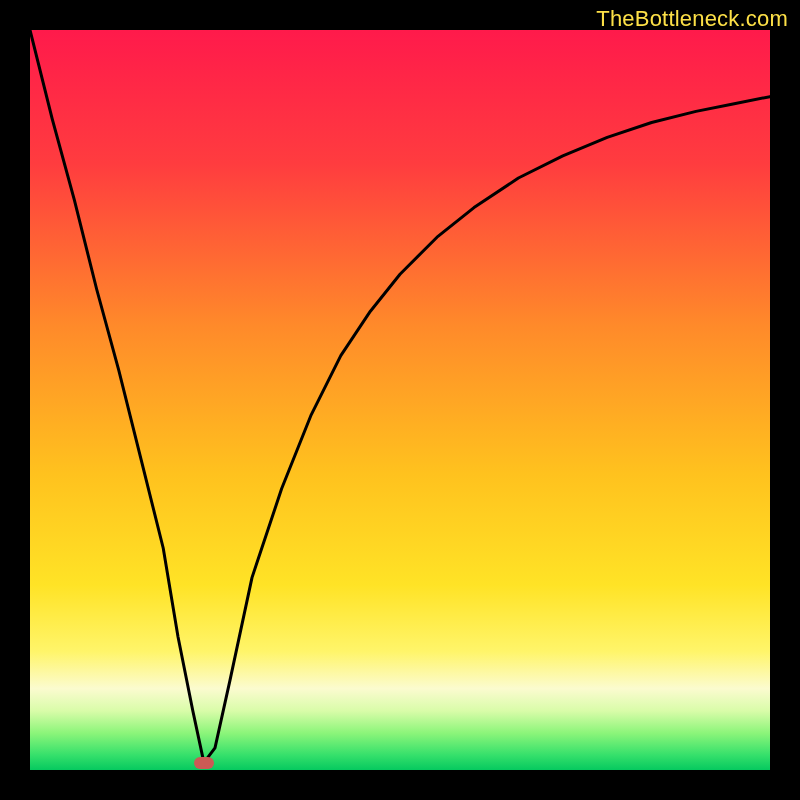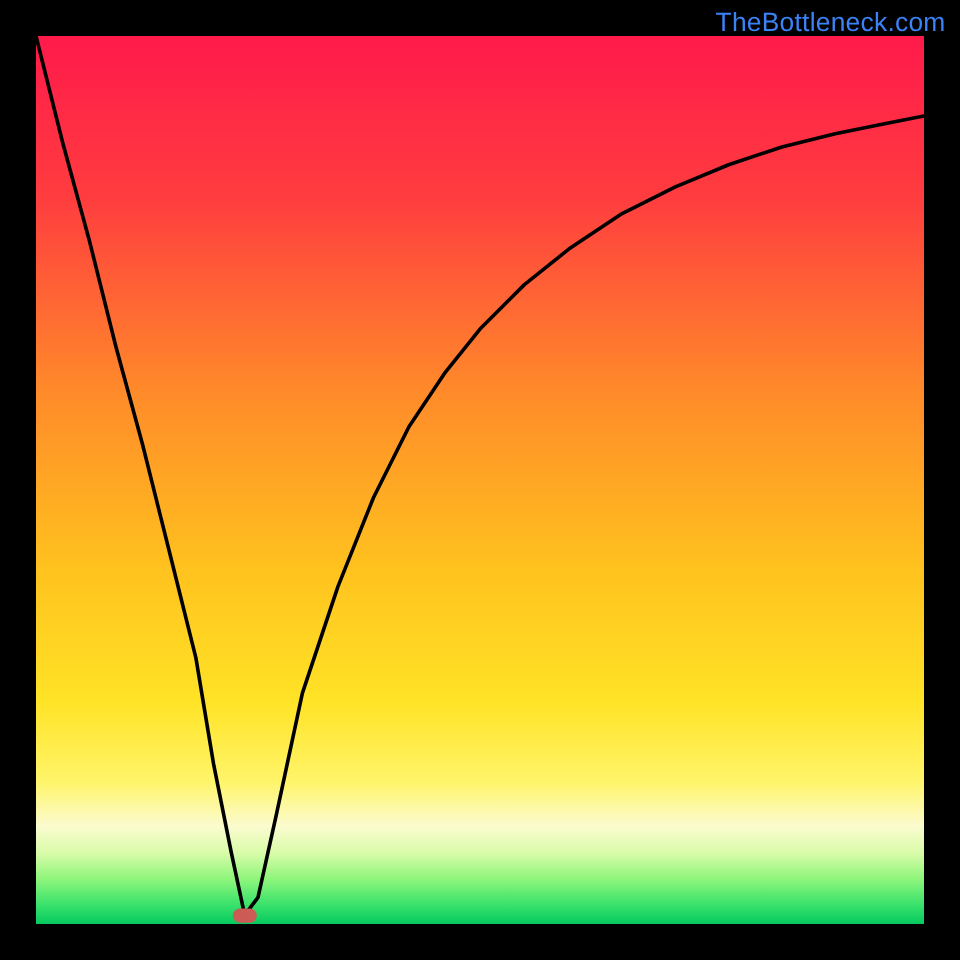--- a/index.html
+++ b/index.html
@@ -33,21 +33,21 @@
     position: absolute;
     inset: 0;
     width: 100%;
     height: 100%;
     overflow: visible;
   }
   .watermark {
     position: absolute;
     top: 6px;
     right: 12px;
-    color: #3b82f6;
+    color: #fde047;
     font-size: 22px;
     letter-spacing: 0.2px;
     font-weight: 400;
     user-select: none;
   }
   .marker {
     position: absolute;
     width: 20px;
     height: 12px;
     border-radius: 6px;

